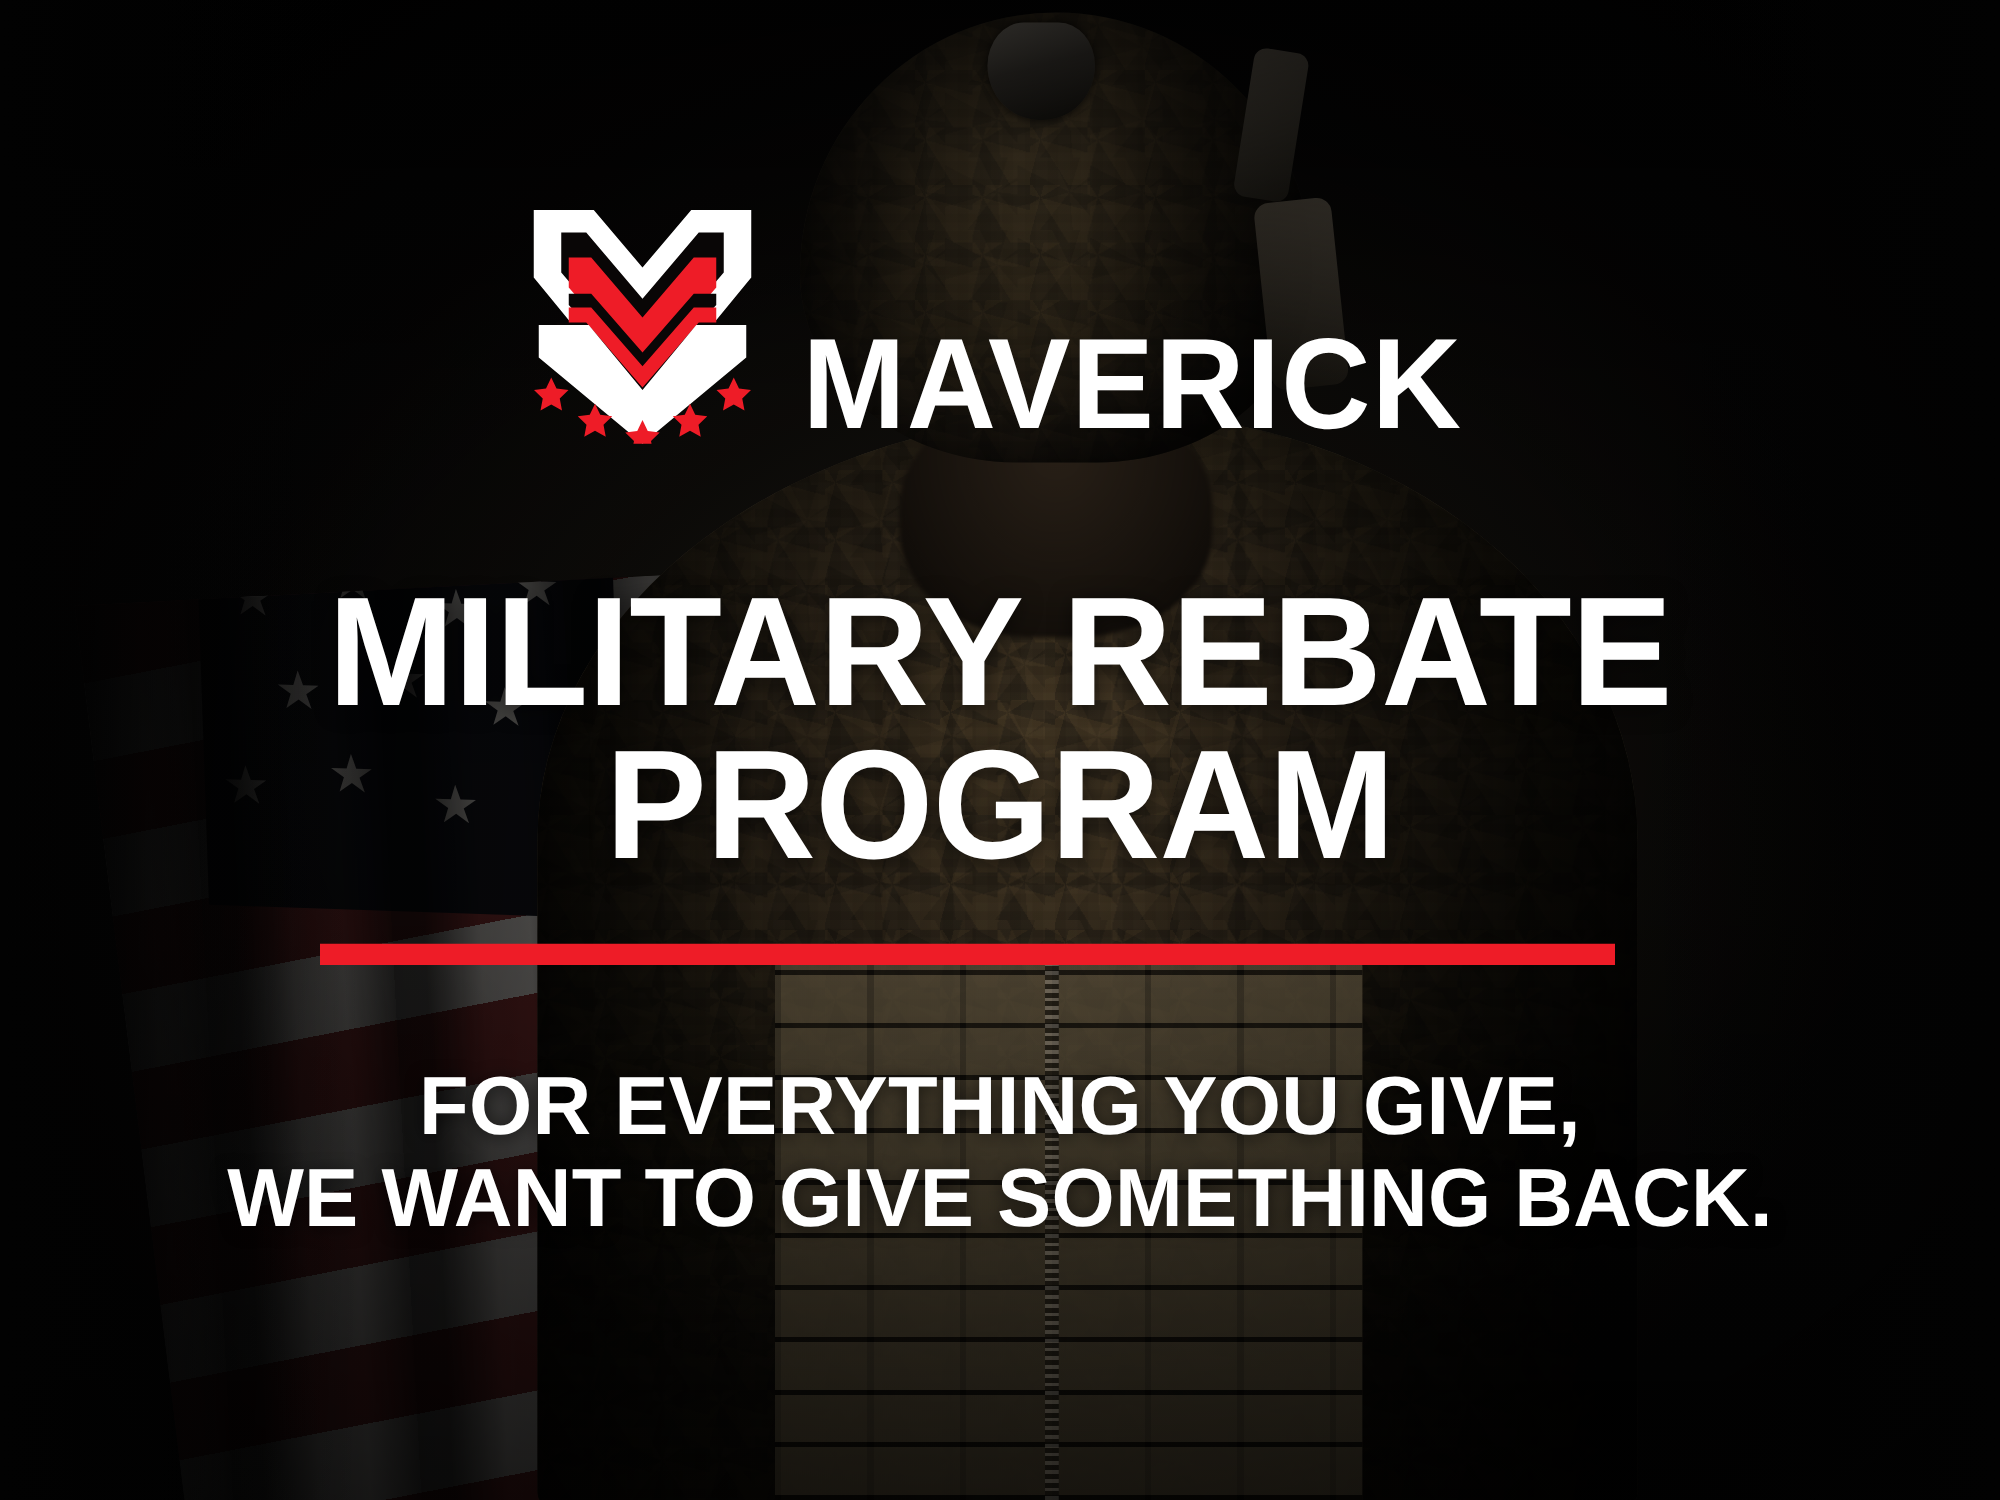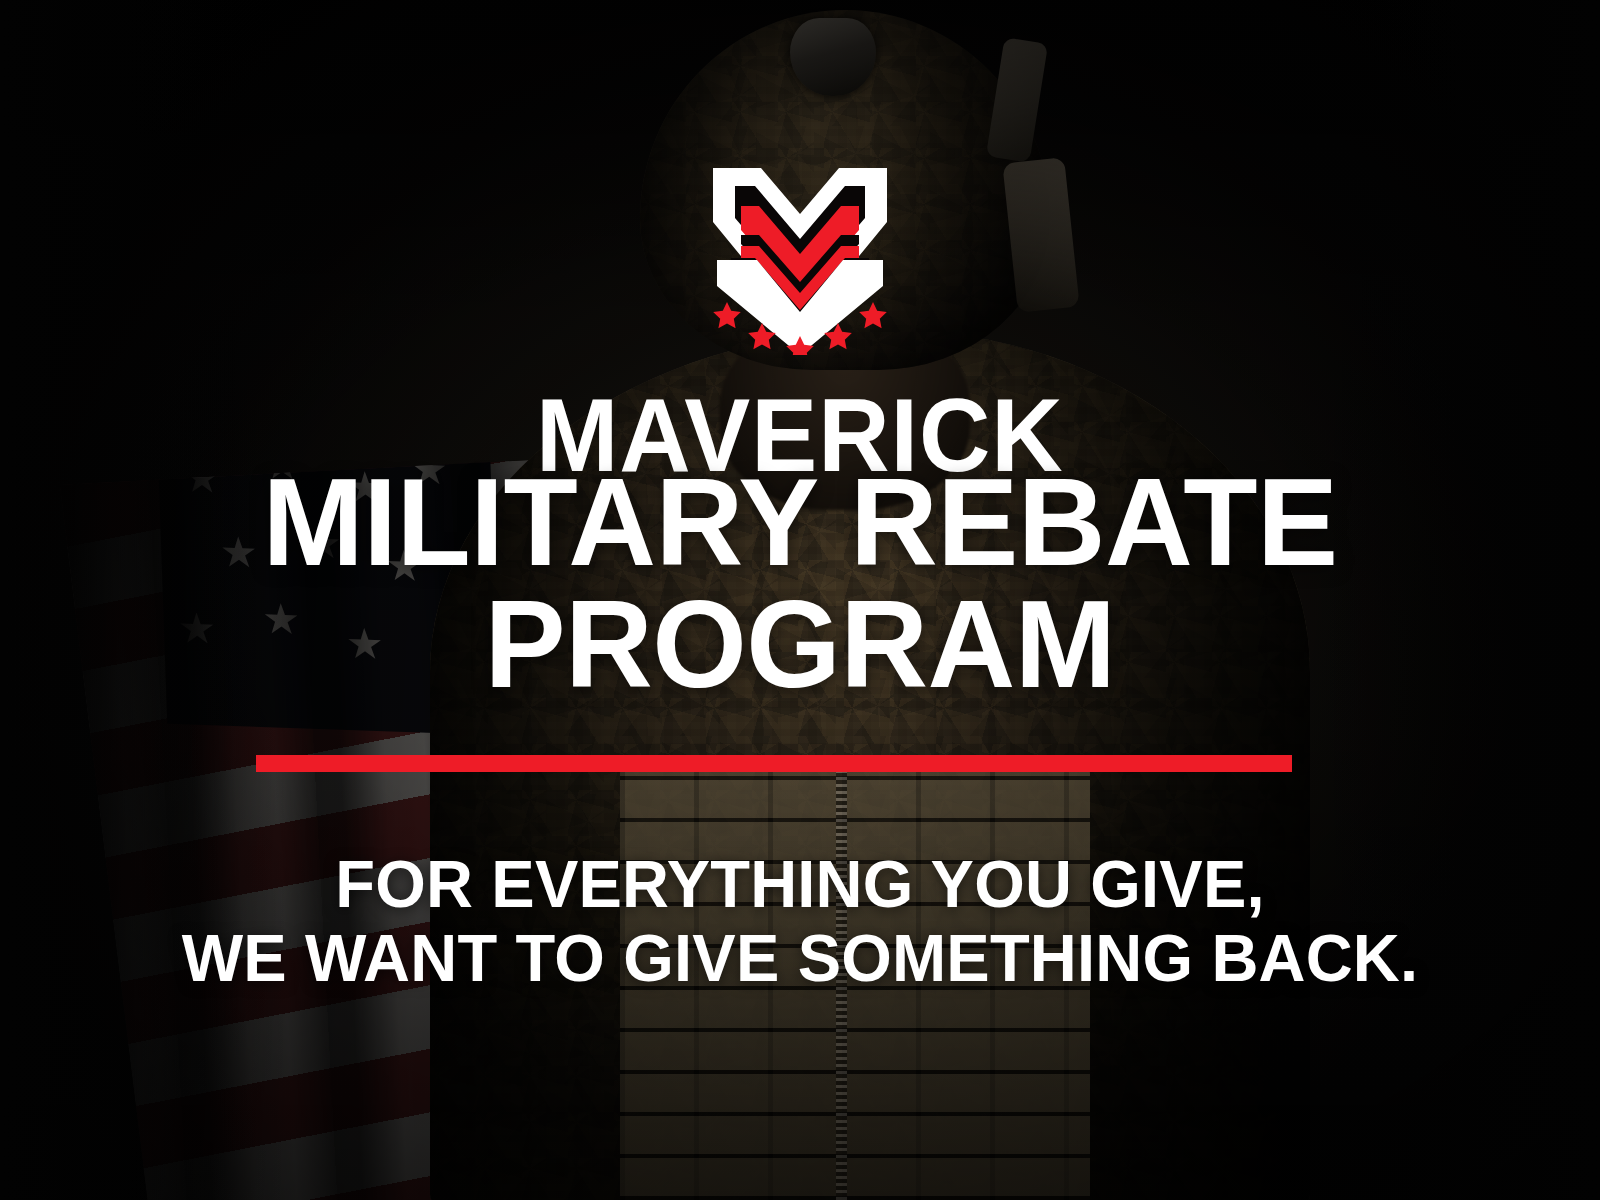--- a/index.html
+++ b/index.html
@@ -174,21 +174,21 @@
       linear-gradient(90deg, rgba(2,2,2,1) 0%, rgba(2,2,2,.55) 7%, rgba(0,0,0,0) 18%,
                               rgba(0,0,0,0) 82%, rgba(2,2,2,.6) 93%, rgba(2,2,2,1) 100%);
   }
 
   
   .content{ position:absolute; inset:0; }
 
   
   .logo-lockup{
     position:absolute; left:0; right:0; top:160px;
-    display:flex; justify-content:center; align-items:center; gap:22px;flex-direction:column;
+    display:flex; justify-content:center; align-items:flex-end; gap:22px;
   }
   .chevron-mark{ width:190px; height:195px; display:block; }
 
   .wordmark{ display:flex; flex-direction:column; align-items:center; padding-top:12px; }
   .maverick{
     color:#fff;
     font-size:103px;
     font-weight:700;
     letter-spacing:1px;
     line-height:.92;

